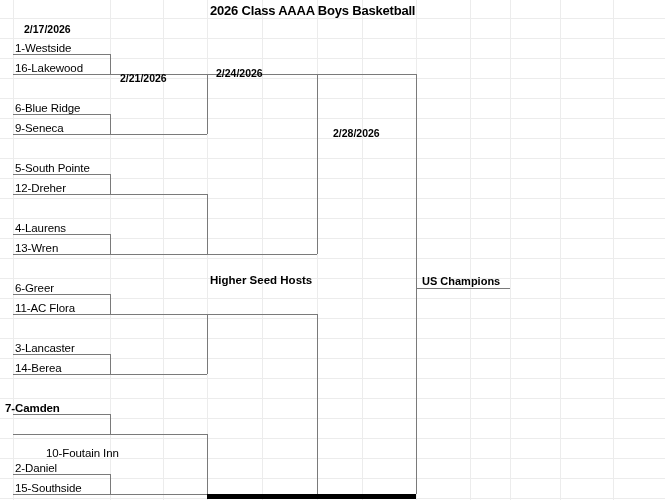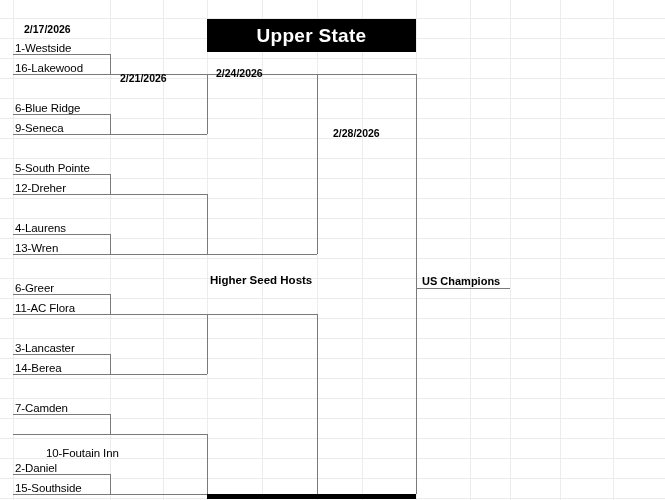--- a/index.html
+++ b/index.html
@@ -103,21 +103,21 @@
     <div class="txt team" style="left: 15px; top: 243px;">13-Wren</div>
     <div class="hline" style="left: 13px; top: 294px; width: 97px;"></div>
     <div class="txt team" style="left: 15px; top: 283px;">6-Greer</div>
     <div class="hline" style="left: 13px; top: 314px; width: 97px;"></div>
     <div class="txt team" style="left: 15px; top: 303px;">11-AC Flora</div>
     <div class="hline" style="left: 13px; top: 354px; width: 97px;"></div>
     <div class="txt team" style="left: 15px; top: 343px;">3-Lancaster</div>
     <div class="hline" style="left: 13px; top: 374px; width: 97px;"></div>
     <div class="txt team" style="left: 15px; top: 363px; text-align: right;">14-Berea</div>
     <div class="hline" style="left: 13px; top: 414px; width: 97px;"></div>
-    <div class="txt team" style="left: 15px; top: 403px;">7-Camden</div>
+    <div class="txt team" style="left: 5px; top: 403px; font-weight: bold;">7-Camden</div>
     <div class="hline" style="left: 13px; top: 434px; width: 97px;"></div>
     <div class="txt team" style="left: 15px; top: 448px; padding-left: 31px;">10-Foutain Inn</div>
     <div class="hline" style="left: 13px; top: 474px; width: 97px;"></div>
     <div class="txt team" style="left: 15px; top: 463px;">2-Daniel</div>
     <div class="hline" style="left: 13px; top: 494px; width: 97px;"></div>
     <div class="txt team" style="left: 15px; top: 483px;">15-Southside</div>
     <div class="vline" style="left: 110px; top: 54px; height: 20px;"></div>
     <div class="vline" style="left: 110px; top: 114px; height: 20px;"></div>
     <div class="vline" style="left: 110px; top: 174px; height: 20px;"></div>
     <div class="vline" style="left: 110px; top: 234px; height: 20px;"></div>
@@ -140,23 +140,21 @@
     <div class="hline" style="left: 207px; top: 74px; width: 110px;"></div>
     <div class="hline" style="left: 207px; top: 254px; width: 110px;"></div>
     <div class="hline" style="left: 207px; top: 314px; width: 110px;"></div>
     <div class="hline" style="left: 207px; top: 494px; width: 110px;"></div>
     <div class="vline" style="left: 317px; top: 74px; height: 180px;"></div>
     <div class="vline" style="left: 317px; top: 314px; height: 180px;"></div>
     <div class="hline" style="left: 317px; top: 74px; width: 99px;"></div>
     <div class="hline" style="left: 317px; top: 494px; width: 99px;"></div>
     <div class="vline" style="left: 416px; top: 74px; height: 420px;"></div>
     <div class="hline" style="left: 416px; top: 288px; width: 94px;"></div>
-    <div class="banner" style="left: 207px; top: 19px; width: 209px; height: 33px;">
-      <span>Upper State</span>
-    </div>
     <div class="blackbar" style="left: 207px; top: 494px; width: 209px; height: 5px;"></div>
+    <div class="txt hdr" style="left: 210px; top: 4px;">2026 Class AAAA Boys Basketball</div>
     <div class="txt date" style="left: 24px; top: 24px;">2/17/2026</div>
     <div class="txt date" style="left: 120px; top: 41px; margin-top: 32px;">2/21/2026</div>
     <div class="txt date" style="left: 216px; top: 68px;">2/24/2026</div>
     <div class="txt date" style="left: 320px; top: 128px; margin-left: 13px;">2/28/2026</div>
     <div class="txt seedhost" style="left: 210px; top: 275px;">Higher Seed Hosts</div>
     <div class="txt champ" style="left: 422px; top: 276px;">US Champions</div>
   </div>
 
 </body></html>

